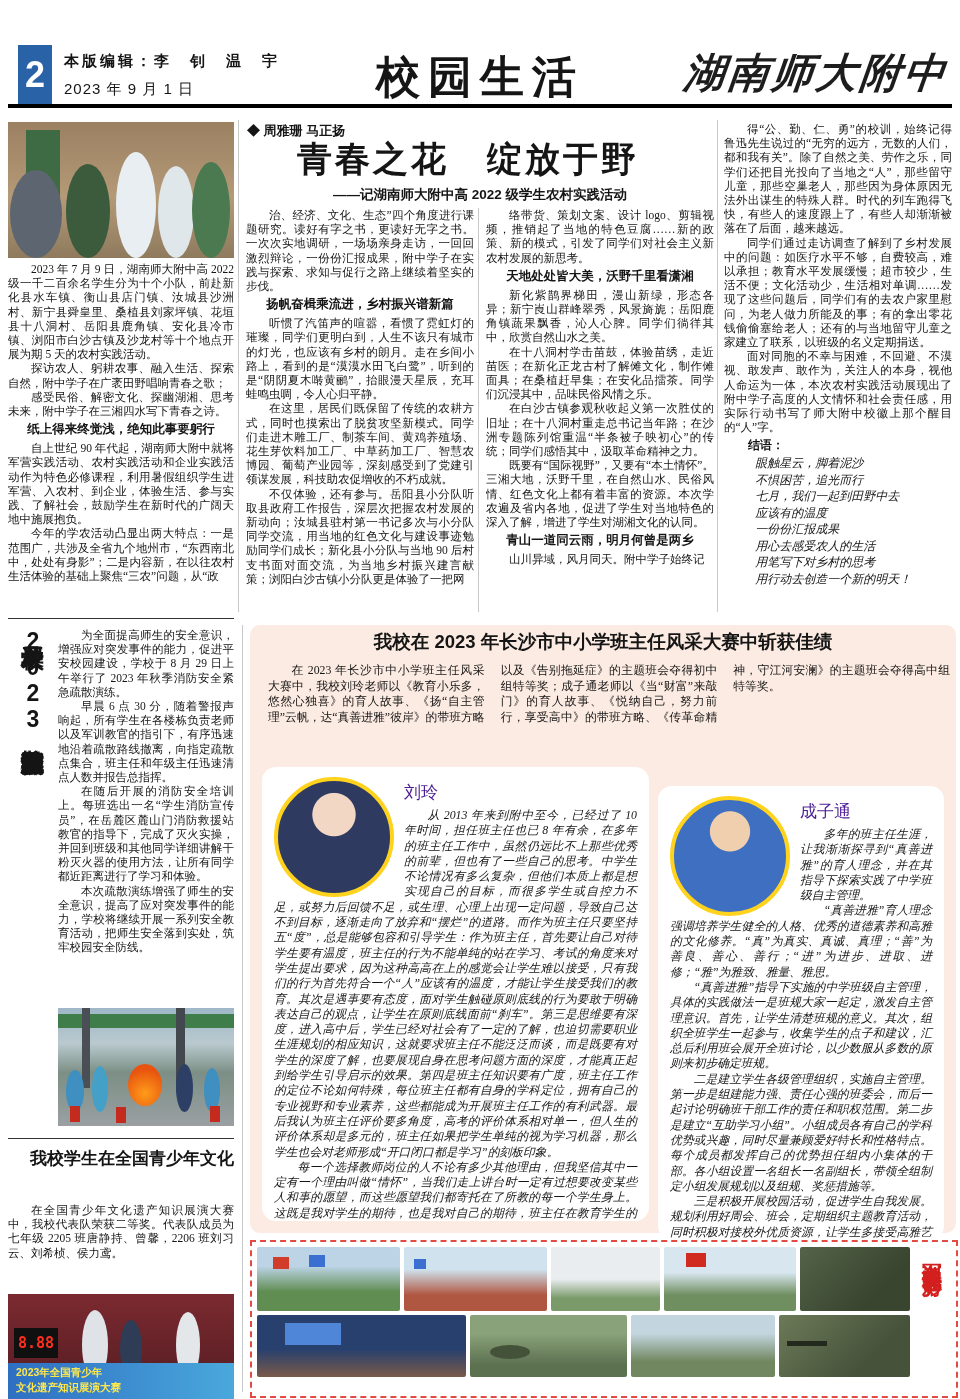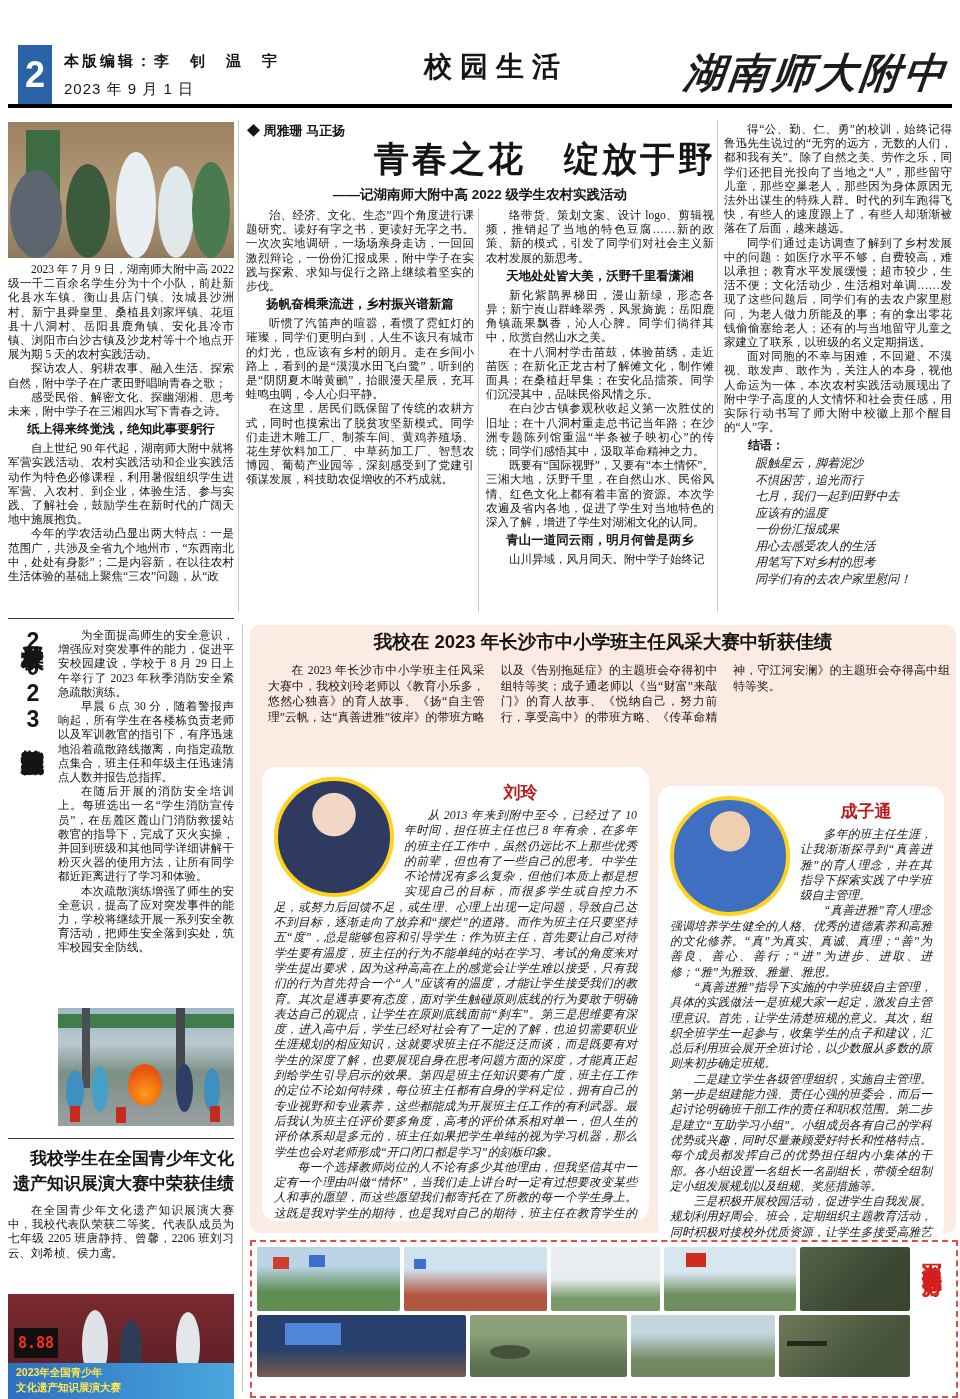--- a/index.html
+++ b/index.html
@@ -6,34 +6,34 @@
   .page{position:relative;width:960px;height:1399px;margin:0 auto;background:#fff;
         font-family:"Liberation Serif","DejaVu Serif",serif;color:#151515;overflow:hidden;}
   
   .pagenum{position:absolute;left:18px;top:45px;width:34px;height:60px;background:#2a62a8;
            color:#fff;font-family:"Liberation Sans",sans-serif;font-weight:bold;font-size:36px;
            display:flex;align-items:center;justify-content:center;}
   .editor{position:absolute;left:64px;top:52px;font-family:"Liberation Sans",sans-serif;
           font-weight:bold;font-size:15px;letter-spacing:3px;}
   .dateline{position:absolute;left:64px;top:80px;font-family:"Liberation Sans",sans-serif;font-size:15px;letter-spacing:1px;}
   .section-title{position:absolute;left:50%;transform:translateX(-50%);top:48px;
-          font-family:"Liberation Sans",sans-serif;font-weight:bold;font-size:28px;letter-spacing:8px;margin-left:16px;}
+          font-family:"Liberation Sans",sans-serif;font-weight:bold;font-size:44px;letter-spacing:8px;}
   .masthead{position:absolute;right:12px;top:46px;font-family:"DejaVu Serif",serif;
           font-style:italic;font-weight:bold;font-size:41px;letter-spacing:3px;color:#1d1d1d;
           transform:skewX(-6deg);}
   .hdr-rule{position:absolute;left:8px;width:944px;top:104px;height:4px;background:#000;}
   
   .vsep{position:absolute;width:1px;background:#c8c8c8;}
   .col{position:absolute;text-align:justify;overflow:hidden;}
   .para{margin:0;text-indent:2em;font-size:11.5px;line-height:14.2px;}
   .subhead{margin:3px 0;text-align:center;text-indent:0;
            font-family:"Liberation Sans",sans-serif;font-weight:bold;font-size:12.5px;}
   .byline{position:absolute;left:247px;top:122px;font-family:"Liberation Sans",sans-serif;
           font-weight:bold;font-size:13px;}
-  .m-title{position:absolute;left:244px;top:136px;width:472px;text-align:right;
+  .m-title{position:absolute;left:232px;top:136px;width:472px;text-align:center;
           font-family:"Liberation Sans",sans-serif;font-weight:bold;font-size:35px;letter-spacing:3px;}
   .m-subtitle{position:absolute;left:244px;top:186px;width:472px;text-align:center;
           font-family:"Liberation Sans",sans-serif;font-weight:bold;font-size:13.5px;}
   .epilogue-label{margin:3px 0 1px 2em;text-indent:0;font-family:"Liberation Sans",sans-serif;
           font-weight:bold;font-size:12px;}
   .poem-line{margin:0 0 0 2.6em;text-indent:0;font-style:italic;font-size:12px;line-height:16.5px;}
   
   .ph{position:relative;overflow:hidden;background:#cfc6b5;}
   .blob{position:absolute;border-radius:50%;}
   .rect{position:absolute;}
@@ -52,22 +52,22 @@
   .pb-title{padding-top:4px;text-align:center;font-family:"Liberation Sans",sans-serif;
             font-weight:bold;font-size:18.5px;}
   .pb-intro{margin:9px 6px 0 18px;column-count:3;column-gap:16px;text-align:justify;height:96px;overflow:hidden;}
   .pb-intro .para{font-size:11.8px;line-height:15.5px;}
   .panels{display:flex;gap:9px;margin:8px 12px 0 12px;}
   .panel{background:#fff;border-radius:14px;padding:8px 12px;height:438px;overflow:hidden;text-align:justify;}
   .panel-l{width:370px;}
   .panel-r{width:267px;margin-top:19px;}
   .avatar{width:112px;height:112px;border-radius:50%;border:4px solid #ffd21e;float:left;
           margin:2px 10px 2px 0;position:relative;overflow:hidden;}
-  .t-name{font-family:"Liberation Sans",sans-serif;font-weight:bold;font-size:17px;color:#b91c1c;
-          text-align:center;padding:6px 0 4px 0;}
+  .t-name{font-family:"Liberation Sans",sans-serif;font-weight:normal;font-size:17px;color:#4c1d95;
+          padding:6px 0 4px 0;}
   .kai .para{font-style:italic;font-size:11.8px;line-height:15.3px;}
   
   .strip{position:absolute;left:250px;top:1240px;width:694px;height:144px;background:#fff;
          border:2px dashed #e34b42;padding:5px;display:flex;gap:5px;}
   .strip-grid{flex:1;display:flex;flex-direction:column;gap:4px;}
   .strow{display:flex;gap:4px;}
   .strow .ph{border-radius:2px;}
   .strip-title{width:36px;writing-mode:vertical-rl;text-orientation:upright;color:#d41f1f;
          font-family:"Liberation Sans",sans-serif;font-weight:bold;font-size:20px;letter-spacing:2px;
          display:flex;align-items:center;}
@@ -122,20 +122,21 @@
         <p class="para">今年的学农活动凸显出两大特点：一是范围广，共涉及全省九个地州市，“东西南北中，处处有身影”；二是内容新，在以往农村生活体验的基础上聚焦“三农”问题，从“政</p>
       </div>
   </div>
 
   <div class="col" style="left:246px;top:208px;width:228px;height:404px;">
     <div>
         <p class="para">治、经济、文化、生态”四个角度进行课题研究。读好有字之书，更读好无字之书。一次次实地调研，一场场亲身走访，一回回激烈辩论，一份份汇报成果，附中学子在实践与探索、求知与促行之路上继续着坚实的步伐。</p>
         <p class="subhead">扬帆奋楫乘流进，乡村振兴谱新篇</p>
         <p class="para">听惯了汽笛声的喧嚣，看惯了霓虹灯的璀璨，同学们更明白到，人生不该只有城市的灯光，也应该有乡村的朗月。走在乡间小路上，看到的是“漠漠水田飞白鹭”，听到的是“阴阴夏木啭黄鹂”，抬眼漫天星辰，充耳蛙鸣虫啁，令人心归平静。</p>
         <p class="para">在这里，居民们既保留了传统的农耕方式，同时也摸索出了脱贫攻坚新模式。同学们走进木雕工厂、制茶车间、黄鸡养殖场、花生芽饮料加工厂、中草药加工厂、智慧农博园、葡萄产业园等，深刻感受到了党建引领谋发展，科技助农促增收的不朽成就。</p>
+        <p class="para">不仅体验，还有参与。岳阳县小分队听取县政府工作报告，深层次把握农村发展的新动向；汝城县驻村第一书记多次与小分队同学交流，用当地的红色文化与建设事迹勉励同学们成长；新化县小分队与当地 90 后村支书面对面交流，为当地乡村振兴建言献策；浏阳白沙古镇小分队更是体验了一把网</p>
       </div>
   </div>
 
   <div class="col" style="left:486px;top:208px;width:228px;height:404px;">
     <div>
         <p class="para">络带货、策划文案、设计 logo、剪辑视频，推销起了当地的特色豆腐……新的政策、新的模式，引发了同学们对社会主义新农村发展的新思考。</p>
         <p class="subhead">天地处处皆大美，沃野千里看潇湘</p>
         <p class="para">新化紫鹊界梯田，漫山新绿，形态各异；新宁崀山群峰翠秀，风景旖旎；岳阳鹿角镇蔬果飘香，沁人心脾。同学们徜徉其中，欣赏自然山水之美。</p>
         <p class="para">在十八洞村学击苗鼓，体验苗绣，走近苗医；在新化正龙古村了解傩文化，制作傩面具；在桑植赶早集；在安化品擂茶。同学们沉浸其中，品味民俗风情之乐。</p>
         <p class="para">在白沙古镇参观秋收起义第一次胜仗的旧址；在十八洞村重走总书记当年路；在沙洲专题陈列馆重温“半条被子映初心”的传统；同学们感悟其中，汲取革命精神之力。</p>
@@ -153,21 +154,21 @@
       </div>
     <p class="epilogue-label">结语：</p>
     <div>
         <p class="poem-line">眼触星云，脚着泥沙</p>
         <p class="poem-line">不惧困苦，追光而行</p>
         <p class="poem-line">七月，我们一起到田野中去</p>
         <p class="poem-line">应该有的温度</p>
         <p class="poem-line">一份份汇报成果</p>
         <p class="poem-line">用心去感受农人的生活</p>
         <p class="poem-line">用笔写下对乡村的思考</p>
-        <p class="poem-line">同学们有的去农户家里慰问！</p>
+        <p class="poem-line">用行动去创造一个新的明天！</p>
       </div>
   </div>
 
   <div class="hline" style="left:8px;top:618px;width:226px;"></div>
   <div class="v-title">学校开展2023年秋季消防安全紧急疏散演练</div>
   <div class="fire-body">
     <div>
         <p class="para">为全面提高师生的安全意识，增强应对突发事件的能力，促进平安校园建设，学校于 8 月 29 日上午举行了 2023 年秋季消防安全紧急疏散演练。</p>
         <p class="para">早晨 6 点 30 分，随着警报声响起，所有学生在各楼栋负责老师以及军训教官的指引下，有序迅速地沿着疏散路线撤离，向指定疏散点集合，班主任和年级主任迅速清点人数并报告总指挥。</p>
         <p class="para">在随后开展的消防安全培训上。每班选出一名“学生消防宣传员”，在岳麓区麓山门消防救援站教官的指导下，完成了灭火实操，并回到班级和其他同学详细讲解干粉灭火器的使用方法，让所有同学都近距离进行了学习和体验。</p>
@@ -184,21 +185,20 @@
     <div class="blob" style="left:118px;top:56px;width:17px;height:48px;background:#2e3f66;"></div>
     <div class="blob" style="left:146px;top:60px;width:16px;height:44px;background:#3f8fc0;"></div>
     <div class="rect" style="left:12px;bottom:4px;width:10px;height:16px;background:#c42a1e;"></div>
     <div class="rect" style="left:58px;bottom:3px;width:10px;height:16px;background:#c42a1e;"></div>
     <div class="rect" style="left:152px;bottom:4px;width:10px;height:16px;background:#c42a1e;"></div>
   </div>
 
   <div class="hline" style="left:8px;top:1138px;width:226px;"></div>
   <div class="her-title">
     <div>我校学生在全国青少年文化</div>
-    <div>遗产知识展演大赛中荣获佳绩</div>
   </div>
   <div class="her-body">
     <p class="para">在全国青少年文化遗产知识展演大赛中，我校代表队荣获二等奖。代表队成员为七年级 2205 班唐静持、曾馨，2206 班刘习云、刘希桢、侯力鸢。</p>
   </div>
   <div class="ph" style="position:absolute;left:8px;top:1294px;width:226px;height:105px;background:linear-gradient(180deg,#7b2a30 0%,#5e2026 70%,#4c1a20 100%);">
     <div class="blob" style="left:74px;top:16px;width:26px;height:70px;background:#dfe3e8;"></div>
     <div class="blob" style="left:112px;top:26px;width:22px;height:58px;background:#2f3c55;"></div>
     <div class="blob" style="left:168px;top:18px;width:24px;height:66px;background:#e4e7ea;"></div>
     <div class="score">
       <span>8.88</span>

